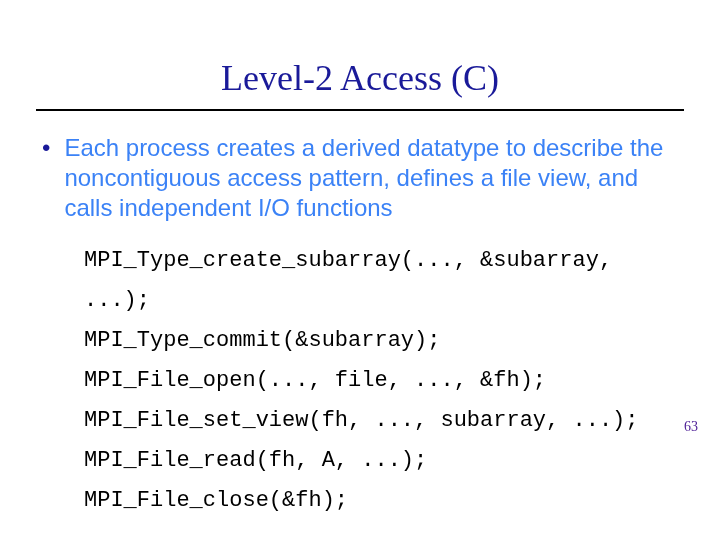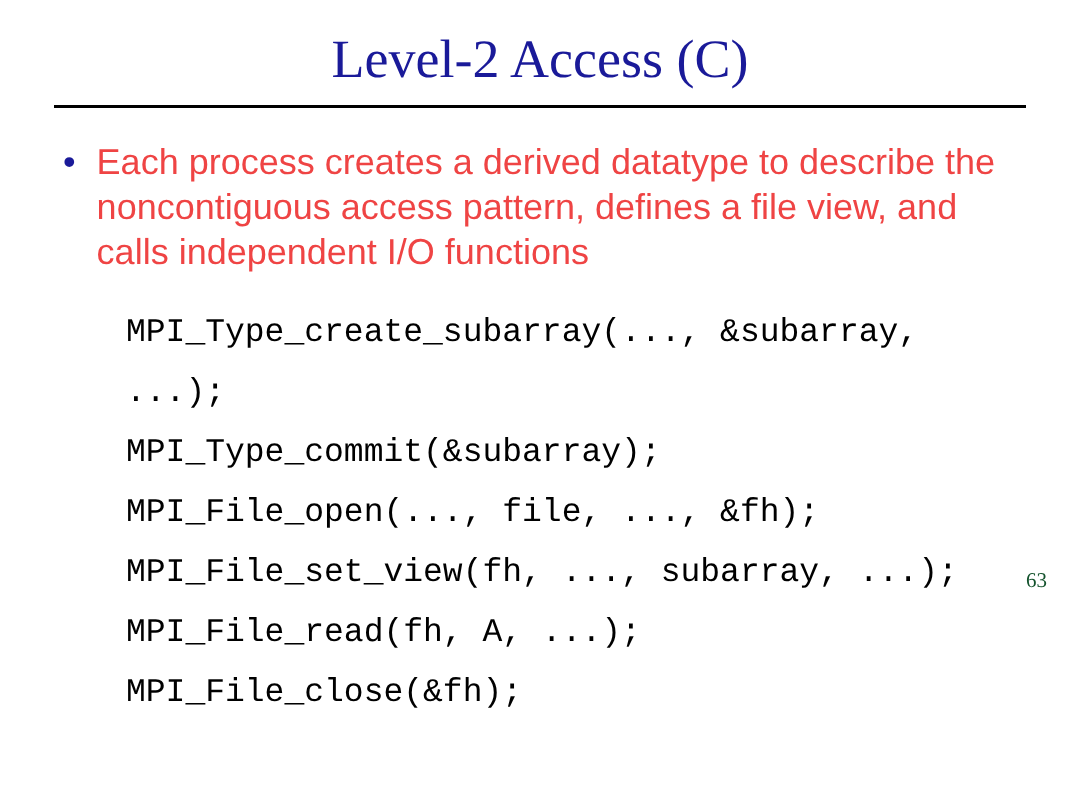--- a/index.html
+++ b/index.html
@@ -10,20 +10,21 @@
     background: #ffffff;
     font-family: Arial, Helvetica, sans-serif;
     color: #000000;
   }
   .slide {
     box-sizing: border-box;
     width: 720px;
     height: 412px;
     padding: 18px 36px 0 36px;
     position: relative;
+    margin-top: 39px;
   }
   .title {
     font-family: "Times New Roman", Times, serif;
     color: #1a1a99;
     font-size: 36px;
     text-align: center;
     margin: 0 0 10px 0;
     font-weight: normal;
   }
   .rule {
@@ -39,36 +40,36 @@
   .bullet-dot {
     color: #1a1a99;
     font-size: 24px;
     line-height: 30px;
     margin-right: 14px;
     flex: 0 0 auto;
   }
   .bullet-text {
     font-size: 24px;
     line-height: 30px;
-    color: #ef4444;
+    color: #3b82f6;
   }
   .code-block {
     margin-top: 18px;
     margin-left: 48px;
     font-family: "Courier New", Courier, monospace;
     font-size: 22px;
     line-height: 40px;
     white-space: pre;
     color: #000000;
   }
   .page-num {
     position: absolute;
     right: 22px;
     bottom: 16px;
-    color: #14532d;
+    color: #4c1d95;
     font-family: "Times New Roman", Times, serif;
     font-size: 14px;
   }
 </style>
 </head>
 <body>
 
 <div class="slide">
 
   <h1 class="title">Level-2 Access (C)</h1>

